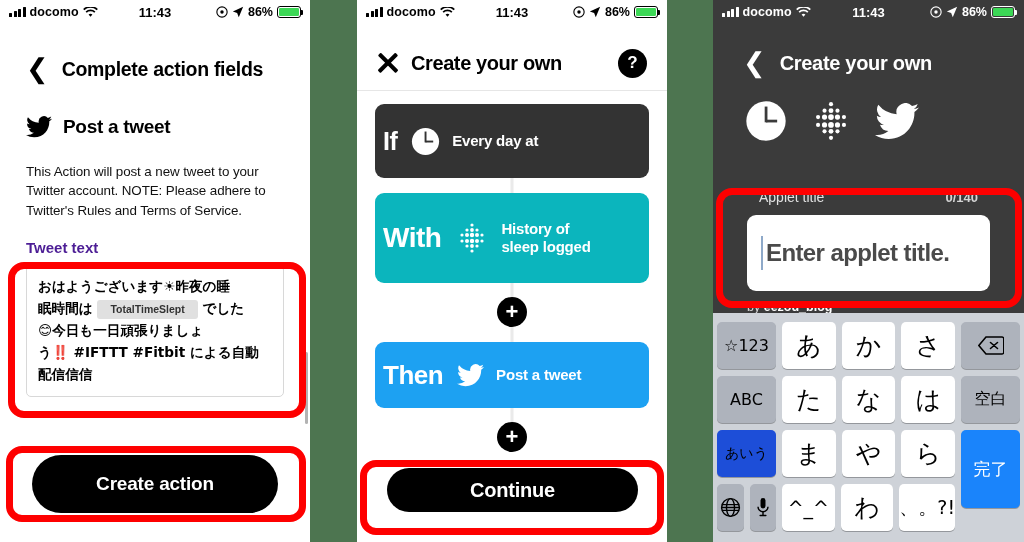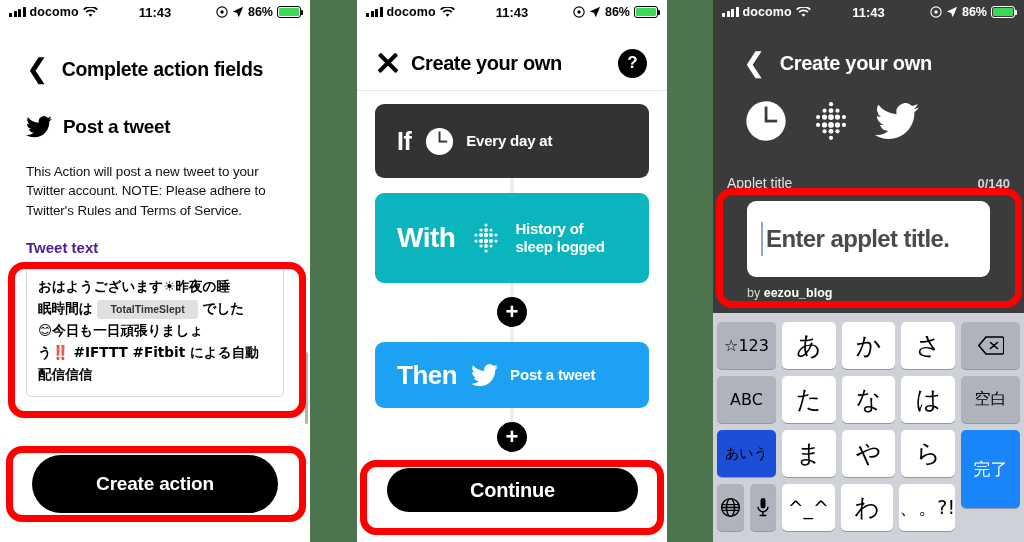--- a/index.html
+++ b/index.html
@@ -82,21 +82,21 @@
   .p2-title{font-size:20px;font-weight:bold;letter-spacing:-.4px;color:#000;}
   .help-btn{
     margin-left:auto;width:29px;height:29px;border-radius:50%;background:#000;color:#fff;
     display:flex;align-items:center;justify-content:center;font-size:17px;font-weight:bold;flex:none;
   }
   .p2-sep{height:1px;background:#e6e6e6;margin-top:10px;}
   .p2-flow{position:relative;padding:0 18px;}
   .spine{position:absolute;left:50%;top:0;bottom:0;width:3px;background:#eaeaea;transform:translateX(-50%);z-index:0;}
   .card{
     position:relative;z-index:1;border-radius:9px;display:flex;align-items:center;
-    padding:0 22px;box-sizing:border-box;
+    padding:0 8px;box-sizing:border-box;
   }
   #card-if{background:#333;height:74px;margin-top:13px;}
   #card-with{background:#0bb5bd;height:90px;margin-top:15px;}
   #card-then{background:#1da1f2;height:66px;margin-top:15px;}
   .card-kw{color:#fff;font-weight:bold;letter-spacing:-.5px;}
   #card-if .card-kw{font-size:25px;}
   #card-with .card-kw{font-size:28px;}
   #card-then .card-kw{font-size:26px;}
   .card-svc{margin:0 12px 0 14px;display:flex;align-items:center;flex:none;}
   .card-txt{color:#fff;font-weight:bold;font-size:15px;line-height:1.22;letter-spacing:-.2px;}
@@ -104,21 +104,21 @@
   .plus{
     width:30px;height:30px;border-radius:50%;background:#000;color:#fff;
     display:flex;align-items:center;justify-content:center;font-size:22px;font-weight:bold;line-height:0;
   }
   #continue-btn{position:absolute;left:30px;top:468px;width:251px;height:44px;font-size:20px;letter-spacing:-.2px;}
 
   
   .p3-head{display:flex;align-items:center;gap:14px;padding:0 30px;margin-top:26px;}
   .p3-title{font-size:20px;font-weight:bold;color:#fff;letter-spacing:-.3px;}
   .p3-services{display:flex;align-items:center;gap:22px;padding:0 32px;margin-top:22px;}
-  .p3-meta{display:flex;align-items:baseline;padding:0 14px;margin-top:28px;gap:33px;}
+  .p3-meta{display:flex;align-items:baseline;padding:0 46px;margin-top:42px;gap:33px;}
   .p3-meta-label{font-size:14px;color:#e2e2e2;}
   .p3-meta-count{margin-left:auto;font-size:13px;color:#d5d5d5;font-weight:600;}
   .title-field{
     margin:10px 34px 0 34px;background:#fff;border-radius:9px;height:76px;
     display:flex;align-items:center;padding:0 14px;box-sizing:border-box;position:relative;
   }
   .caret{width:2px;height:34px;background:#8ea9c9;margin-right:3px;flex:none;}
   .placeholder{
     font-size:24px;font-weight:bold;color:#4a4a4a;letter-spacing:-.6px;white-space:nowrap;
     overflow:hidden;

